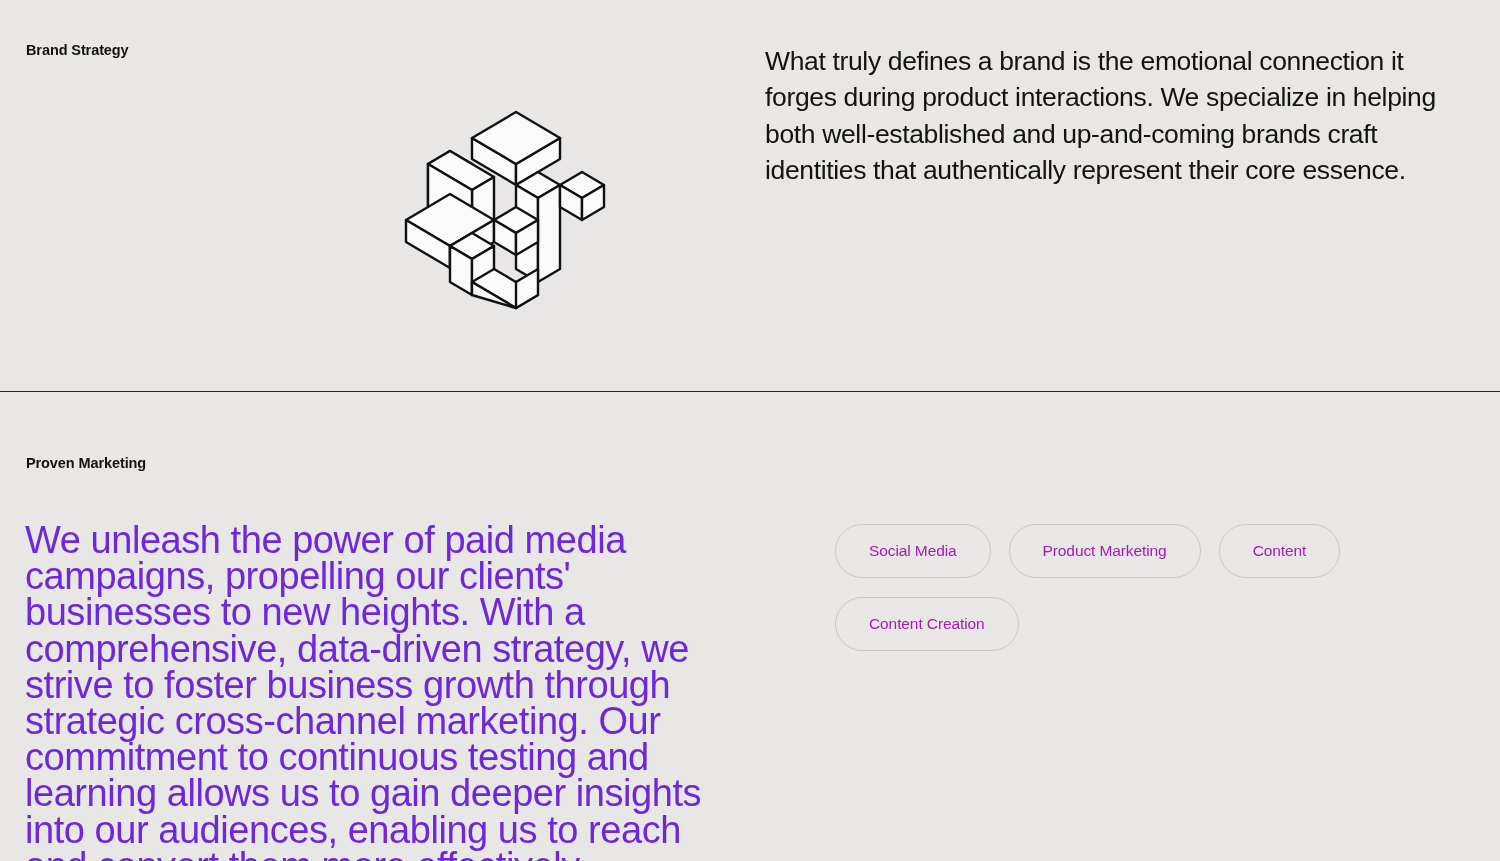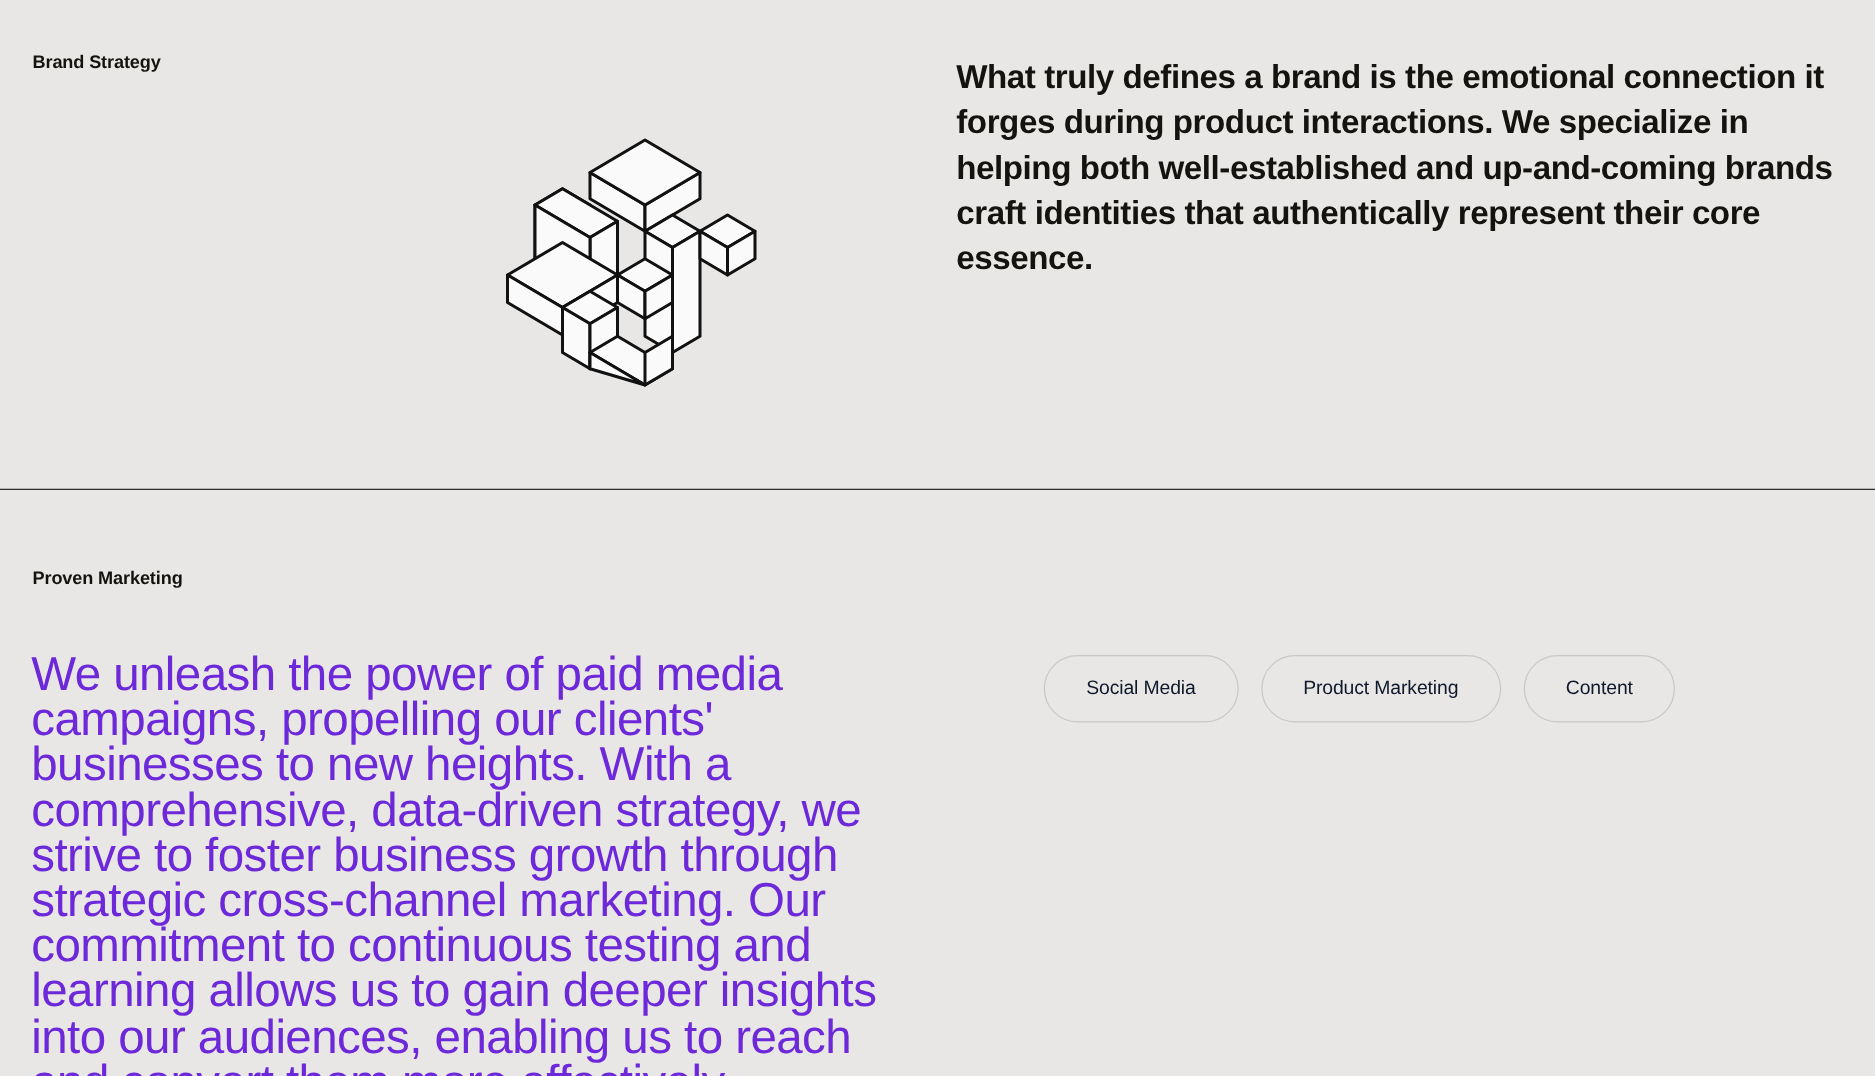--- a/index.html
+++ b/index.html
@@ -49,21 +49,21 @@
   .knot-wrap svg { display:block; width:215px; height:200px; }
 
   .lead-paragraph {
     position:absolute;
     left:765px;
     top:43px;
     width:712px;
     font-size:26.5px;
     line-height:36.3px;
     letter-spacing:-0.35px;
-    font-weight:700;
+    font-weight:400;
     color:#14130f;
   }
 
   .divider {
     position:absolute;
     left:0;
     top:391px;
     width:1500px;
     height:0;
     border-top:1.6px solid #2b2a27;
@@ -106,21 +106,21 @@
     align-items:center;
     justify-content:center;
     height:54px;
     padding:0 33px;
     border:1px solid #c9c8c5;
     border-radius:999px;
     background:transparent;
     font-size:15.5px;
     font-weight:400;
     letter-spacing:-0.1px;
-    color:#0f172a;
+    color:#a21caf;
     white-space:nowrap;
     cursor:pointer;
     font-family:"Liberation Sans", sans-serif;
   }
 </style>
 </head>
 <body>
 
 <div class="page">
 
@@ -177,16 +177,17 @@
   <section class="section-marketing">
 
     <div class="eyebrow" style="left:26px; top:63px;">Proven Marketing</div>
 
     <p class="body-paragraph">We unleash the power of paid media campaigns, propelling our clients' businesses to new heights. With a comprehensive, data-driven strategy, we strive to foster business growth through strategic cross-channel marketing. Our commitment to continuous testing and learning allows us to gain deeper insights into our audiences, enabling us to reach and convert them more effectively.</p>
 
     <div class="pill-cloud">
       <button class="pill">Social Media</button>
       <button class="pill">Product Marketing</button>
       <button class="pill">Content</button>
+      <button class="pill">Content Creation</button>
     </div>
   </section>
 
 </div>
 
 </body></html>

